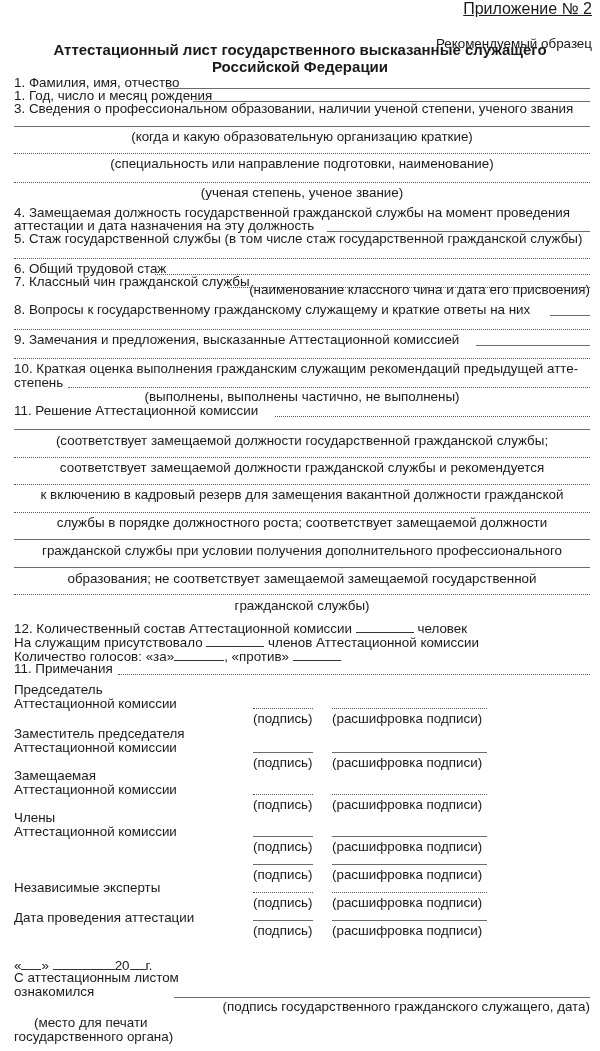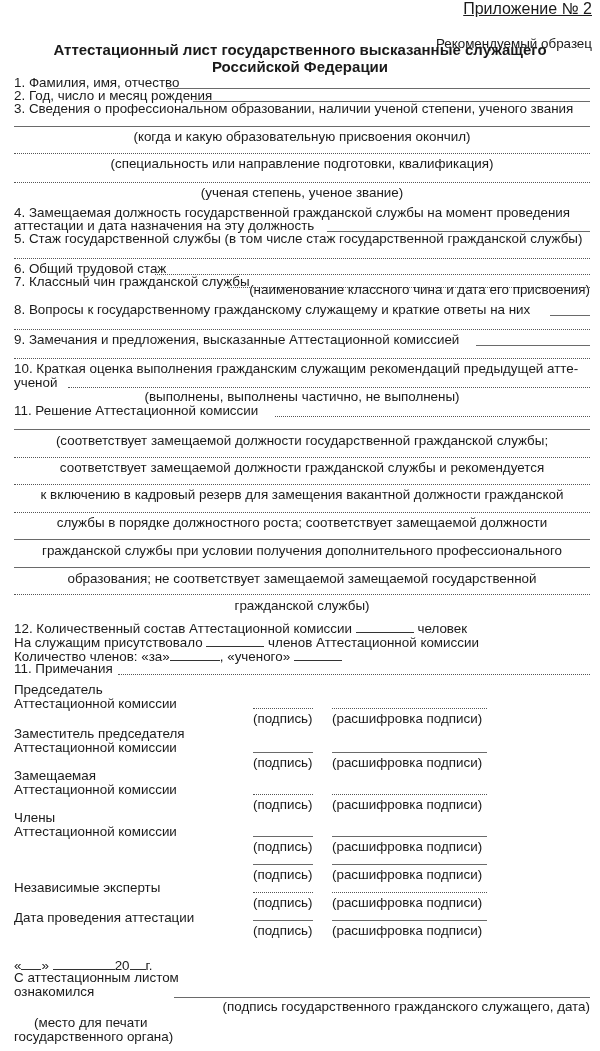--- a/index.html
+++ b/index.html
@@ -21,28 +21,28 @@
 <body>
 
 <div class="abs hdr-app">Приложение № 2</div>
 <div class="abs hdr-sample">Рекомендуемый образец</div>
 <div class="abs title" style="top:41px">Аттестационный лист государственного высказанные служащего</div>
 <div class="abs title" style="top:58px">Российской Федерации</div>
 
 <div class="abs" style="left:14px;top:76px">1. Фамилия, имя, отчество</div>
 <div class="line" style="left:167px;width:423px;top:88px"></div>
 
-<div class="abs" style="left:14px;top:89px">2. Год, число и месяц рождения</div>
+<div class="abs" style="left:14px;top:89px">1. Год, число и месяц рождения</div>
 <div class="line" style="left:193px;width:397px;top:101px"></div>
 
 <div class="abs" style="left:14px;top:102px">3. Сведения о профессиональном образовании, наличии ученой степени, ученого звания</div>
 <div class="line" style="left:14px;width:576px;top:126px"></div>
-<div class="abs center" style="top:130px">(когда и какую образовательную присвоения окончил)</div>
+<div class="abs center" style="top:130px">(когда и какую образовательную организацию краткие)</div>
 <div class="dline" style="left:14px;width:576px;top:153px"></div>
-<div class="abs center" style="top:157px">(специальность или направление подготовки, квалификация)</div>
+<div class="abs center" style="top:157px">(специальность или направление подготовки, наименование)</div>
 <div class="dline" style="left:14px;width:576px;top:182px"></div>
 <div class="abs center" style="top:186px">(ученая степень, ученое звание)</div>
 
 <div class="abs" style="left:14px;top:206px">4. Замещаемая должность государственной гражданской службы на момент проведения</div>
 <div class="abs" style="left:14px;top:219px">аттестации и дата назначения на эту должность</div>
 <div class="line" style="left:327px;width:263px;top:231px"></div>
 
 <div class="abs" style="left:14px;top:232px">5. Стаж государственной службы (в том числе стаж государственной гражданской службы)</div>
 <div class="dline" style="left:14px;width:576px;top:258px"></div>
 
@@ -55,21 +55,21 @@
 
 <div class="abs" style="left:14px;top:303px">8. Вопросы к государственному гражданскому служащему и краткие ответы на них</div>
 <div class="line" style="left:550px;width:40px;top:315px"></div>
 <div class="dline" style="left:14px;width:576px;top:329px"></div>
 
 <div class="abs" style="left:14px;top:333px">9. Замечания и предложения, высказанные Аттестационной комиссией</div>
 <div class="line" style="left:476px;width:114px;top:345px"></div>
 <div class="dline" style="left:14px;width:576px;top:358px"></div>
 
 <div class="abs" style="left:14px;top:362px">10. Краткая оценка выполнения гражданским служащим рекомендаций предыдущей атте-</div>
-<div class="abs" style="left:14px;top:376px">ученой</div>
+<div class="abs" style="left:14px;top:376px">степень</div>
 <div class="dline" style="left:68px;width:522px;top:387px"></div>
 <div class="abs center" style="top:390px">(выполнены, выполнены частично, не выполнены)</div>
 
 <div class="abs" style="left:14px;top:404px">11. Решение Аттестационной комиссии</div>
 <div class="dline" style="left:275px;width:315px;top:416px"></div>
 <div class="line" style="left:14px;width:576px;top:429px"></div>
 <div class="abs center" style="top:434px">(соответствует замещаемой должности государственной гражданской службы;</div>
 <div class="dline" style="left:14px;width:576px;top:457px"></div>
 <div class="abs center" style="top:461px">соответствует замещаемой должности гражданской службы и рекомендуется</div>
 <div class="dline" style="left:14px;width:576px;top:484px"></div>
@@ -87,21 +87,21 @@
   <span>12. Количественный состав Аттестационной комиссии</span>
   <span class="uline" style="width:58px"></span>
   <span>человек</span>
 </div>
 <div class="abs" style="left:14px;top:634px">
   <span>На служащим присутствовало</span>
   <span class="uline" style="width:58px"></span>
   <span>членов Аттестационной комиссии</span>
 </div>
 <div class="abs" style="left:14px;top:648px">
-  <span>Количество членов: «за»</span><span class="uline" style="width:50px"></span><span>, «ученого»</span>
+  <span>Количество голосов: «за»</span><span class="uline" style="width:50px"></span><span>, «против»</span>
   <span class="uline" style="width:48px"></span>
 </div>
 
 <div class="abs" style="left:14px;top:662px">11. Примечания</div>
 <div class="dline" style="left:118px;width:472px;top:674px"></div>
 
 <div class="abs" style="left:14px;top:683px">Председатель</div>
 <div class="abs" style="left:14px;top:697px">Аттестационной комиссии</div>
 <div class="dline" style="left:253px;width:60px;top:708px"></div>
 <div class="dline" style="left:332px;width:155px;top:708px"></div>

